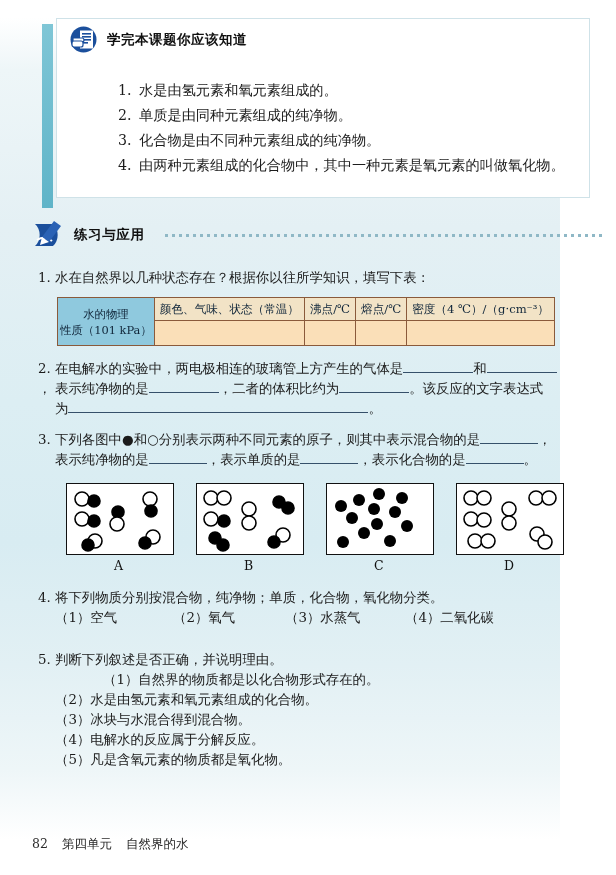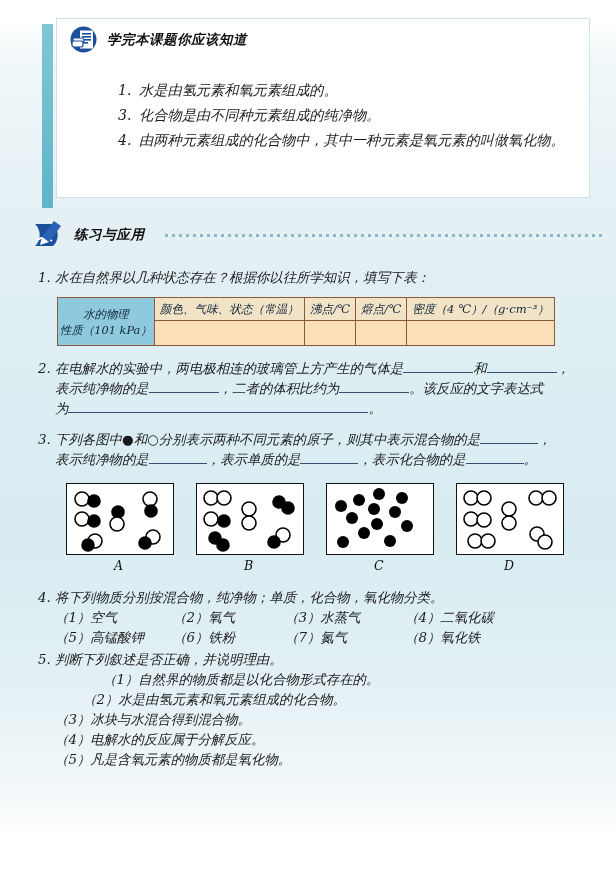--- a/index.html
+++ b/index.html
@@ -2,24 +2,23 @@
 <html><head>
 <meta charset="utf-8">
 <style>
   html,body{margin:0;padding:0;}
   body{
     width:616px;height:875px;position:relative;overflow:hidden;
     font-family:"Liberation Serif","DejaVu Serif",serif;
     background:#ffffff;
   }
   .page{
-    position:absolute;left:0;top:0;width:616px;height:875px;
+    position:absolute;left:0;top:0;width:560px;height:875px;
     background:
       linear-gradient(180deg,#ffffff 0%,#ffffff 2%,#eef6f8 8%,#e4f0f4 26%,#dceef3 46%,#d8ecf2 62%,#e2f0f4 76%,#eef6f8 88%,#ffffff 96%,#ffffff 100%);
-    font-style: italic;
   }
   
   .kb-box{
     position:absolute;left:56px;top:18px;width:534px;height:180px;
     background:#ffffff;border:1px solid #cfe2e8;
     box-sizing:border-box;
   }
   .kb-leftbar{
     position:absolute;left:42px;top:24px;width:11px;height:184px;
     background:linear-gradient(180deg,#7fc6d6,#5fb4c8);
@@ -98,20 +97,24 @@
         <rect x="2" y="15" width="11" height="6" rx="2" fill="#ffffff" stroke="#1b4f9c" stroke-width="1.2"></rect>
       </svg>
     </span>
     <span class="kb-title">学完本课题你应该知道</span>
   </div>
 
   <div class="kb-list">
     <div class="kb-item">
       <span class="num">1.</span>
       <span>水是由氢元素和氧元素组成的。</span>
+    </div>
+    <div class="kb-item">
+      <span class="num">2.</span>
+      <span>单质是由同种元素组成的纯净物。</span>
     </div>
     <div class="kb-item">
       <span class="num">3.</span>
       <span>化合物是由不同种元素组成的纯净物。</span>
     </div>
     <div class="kb-item">
       <span class="num">4.</span>
       <span>由两种元素组成的化合物中，其中一种元素是氧元素的叫做氧化物。</span>
     </div>
   </div>
@@ -254,37 +257,37 @@
   <span class="mlabel" style="left:244px;">B</span>
   <span class="mlabel" style="left:374px;">C</span>
   <span class="mlabel" style="left:504px;">D</span>
 
   <div class="q" style="left:38px;top:588px;">
     <span class="qnum">4.</span><span>将下列物质分别按混合物，纯净物；单质，化合物，氧化物分类。</span>
   </div>
   <div class="q" style="left:55px;top:608px;width:520px;">
     <span style="display:inline-block;width:118px;">（1）空气</span><span style="display:inline-block;width:112px;">（2）氧气</span><span style="display:inline-block;width:120px;">（3）水蒸气</span><span>（4）二氧化碳</span>
   </div>
-  <div class="q" style="left:55px;top:628px;width:520px;">
-    <span style="display:inline-block;width:118px;">（5）高锰酸钾</span><span style="display:inline-block;width:112px;">（6）铁粉</span><span style="display:inline-block;width:120px;">（7）氮气</span><span>（8）氧化铁</span>
-  </div>
 
   <div class="q" style="left:38px;top:650px;">
     <span class="qnum">5.</span><span>判断下列叙述是否正确，并说明理由。</span>
   </div>
   <div class="q" style="left:55px;top:670px;margin-left:48px;">
     <span>（1）自然界的物质都是以化合物形式存在的。</span>
   </div>
-  <div class="q" style="left:55px;top:690px;margin-left:28px;">
+  <div class="q" style="left:55px;top:690px;">
     <span>（2）水是由氢元素和氧元素组成的化合物。</span>
   </div>
   <div class="q" style="left:55px;top:710px;">
     <span>（3）冰块与水混合得到混合物。</span>
   </div>
   <div class="q" style="left:55px;top:730px;">
     <span>（4）电解水的反应属于分解反应。</span>
   </div>
   <div class="q" style="left:55px;top:750px;">
     <span>（5）凡是含氧元素的物质都是氧化物。</span>
   </div>
 
+  <div class="footer">
+    <span class="pg">82</span><span>第四单元</span><span class="ttl" style="margin-left:14px;">自然界的水</span>
+  </div>
 
 </div>
 
 </body></html>

